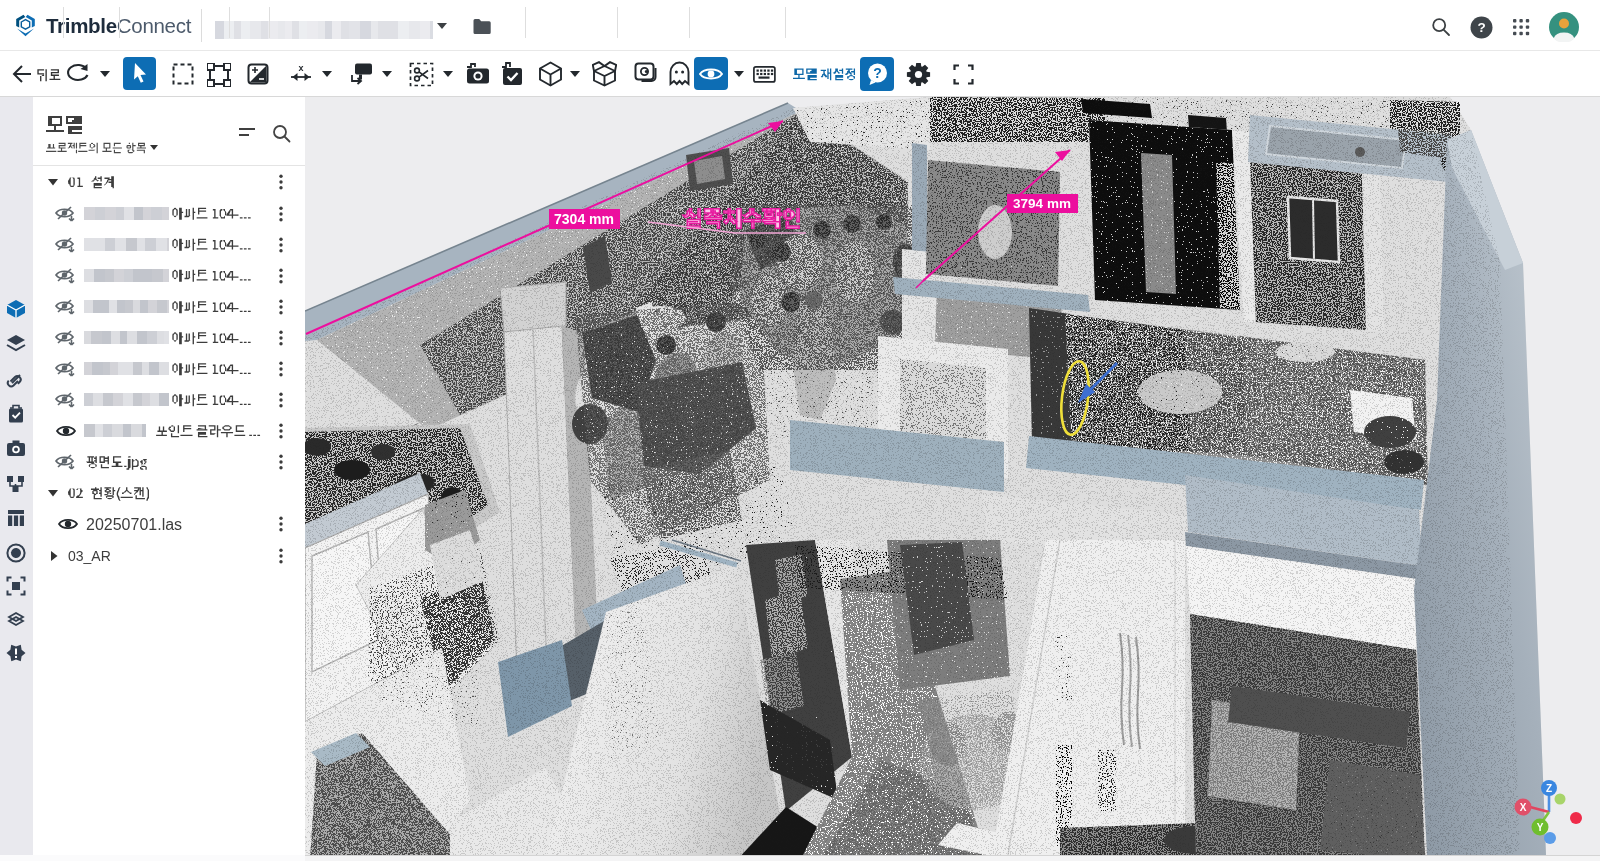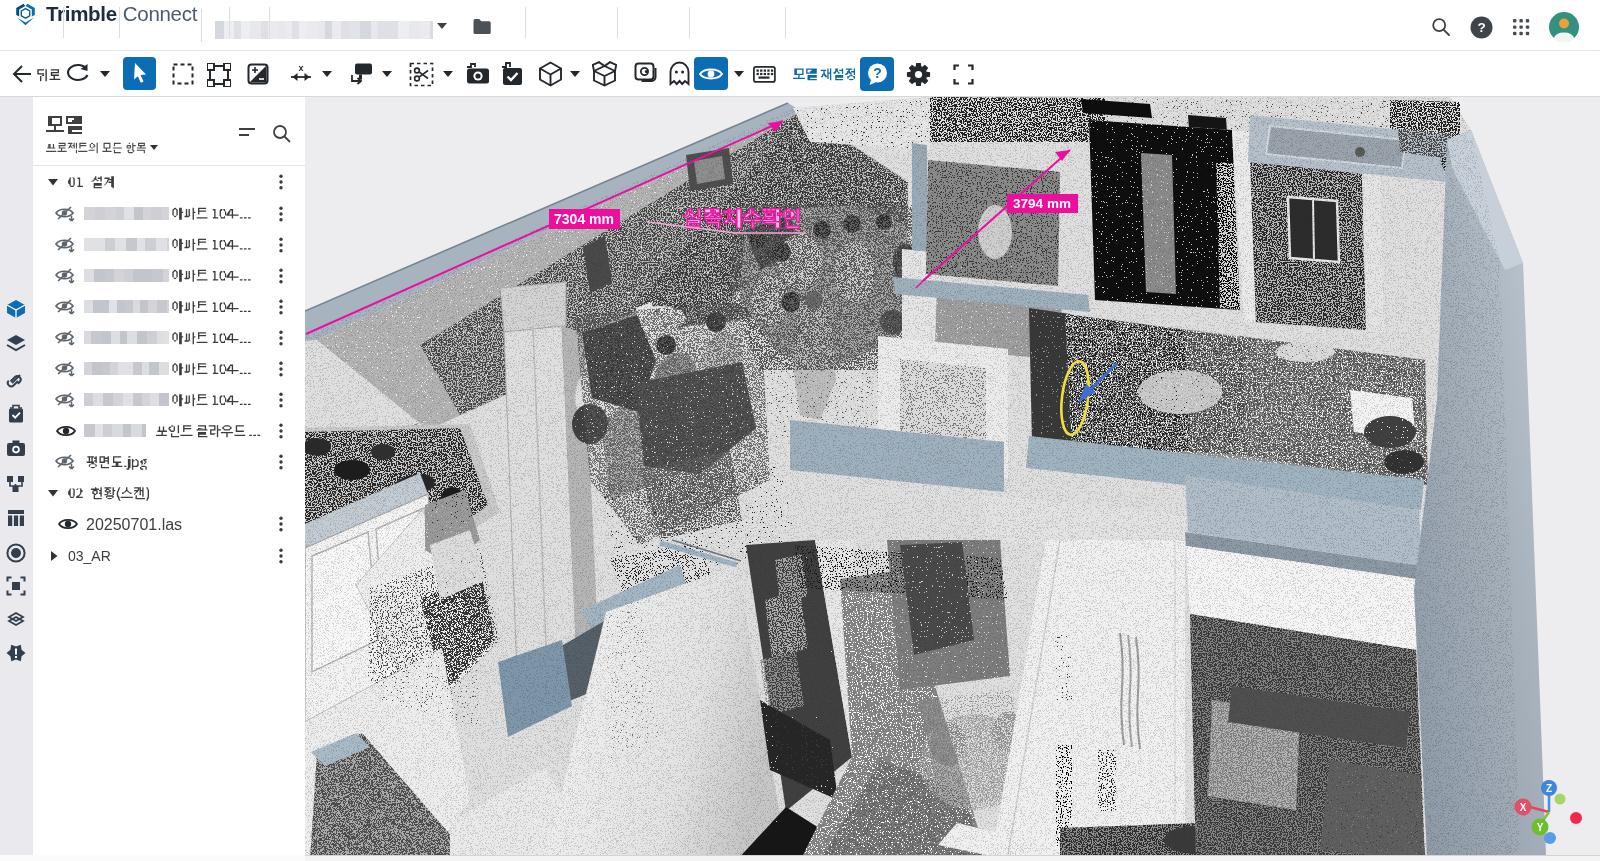--- a/index.html
+++ b/index.html
@@ -1,19 +1,19 @@
 <!DOCTYPE html>
 <html><head><meta charset="utf-8">
 <style>
 *{margin:0;padding:0;box-sizing:border-box}
 html,body{width:1600px;height:861px;overflow:hidden;background:#fff;font-family:"Liberation Sans",sans-serif}
 .hdr{position:absolute;left:0;top:0;width:1600px;height:51px;background:#fff;border-bottom:1px solid #e8e8e8}
-.brand{position:absolute;left:13px;top:2px;display:flex;align-items:flex-end}
+.brand{position:absolute;left:13px;top:14px;display:flex;align-items:flex-start}
 .brand .t1{font-size:20.5px;font-weight:bold;color:#1e2c3c;margin-left:8px;letter-spacing:-.3px}
-.brand .t2{font-size:20.5px;color:#4c5a6b;margin-left:6px;letter-spacing:-.3px}
+.brand .t2{font-size:20.5px;color:#4c5a6b;letter-spacing:-.3px}
 .hdiv{position:absolute;left:201px;top:9px;width:1px;height:33px;background:#dcdcdc}
 .mosaic{position:absolute;display:flex}
 .mosaic i{display:block;height:100%}
 .caret{width:0;height:0;border-left:5px solid transparent;border-right:5px solid transparent;border-top:6px solid #3c4043;position:absolute}
 .tbar{position:absolute;left:0;top:52px;width:1600px;height:45px;background:#fff;border-bottom:1px solid #d8d8d8}
 .vdiv{position:absolute;top:7px;width:1px;height:31px;background:#dedede}
 .bluebtn{position:absolute;background:#0d6db4;border-radius:4px}
 .rail{position:absolute;left:0;top:97px;width:33px;height:764px;background:#e9e9ee}
 .panel{position:absolute;left:33px;top:97px;width:272px;height:758px;background:#fff}
 .vport{position:absolute;left:305px;top:97px;width:1295px;height:758px;background:#ededef;overflow:hidden}

